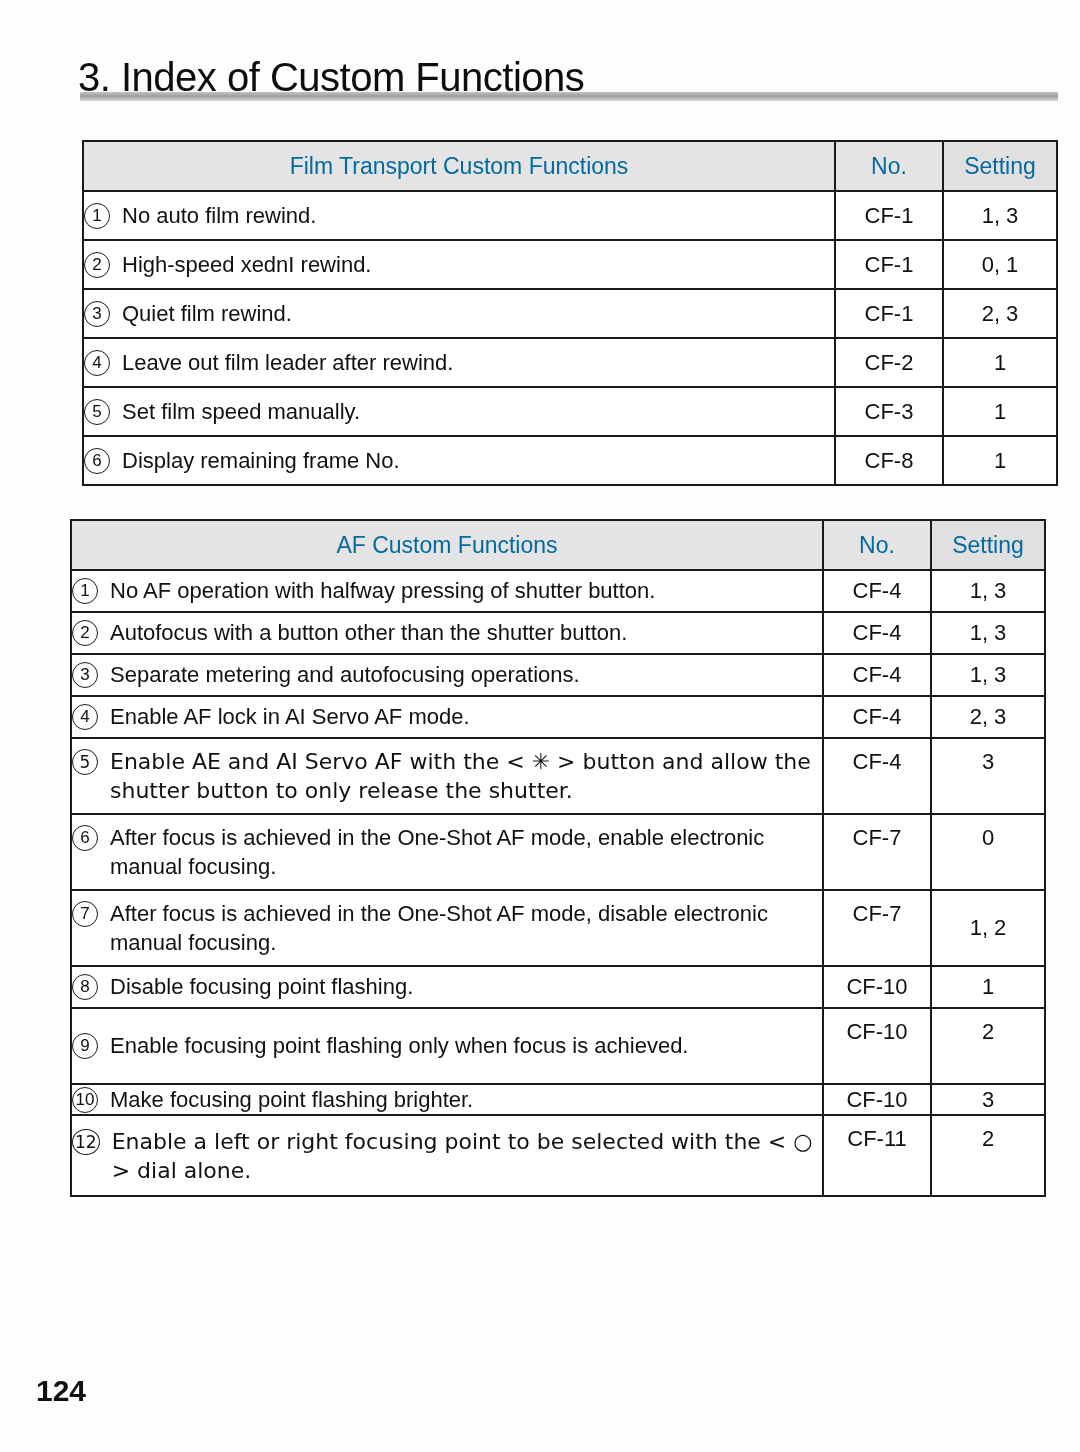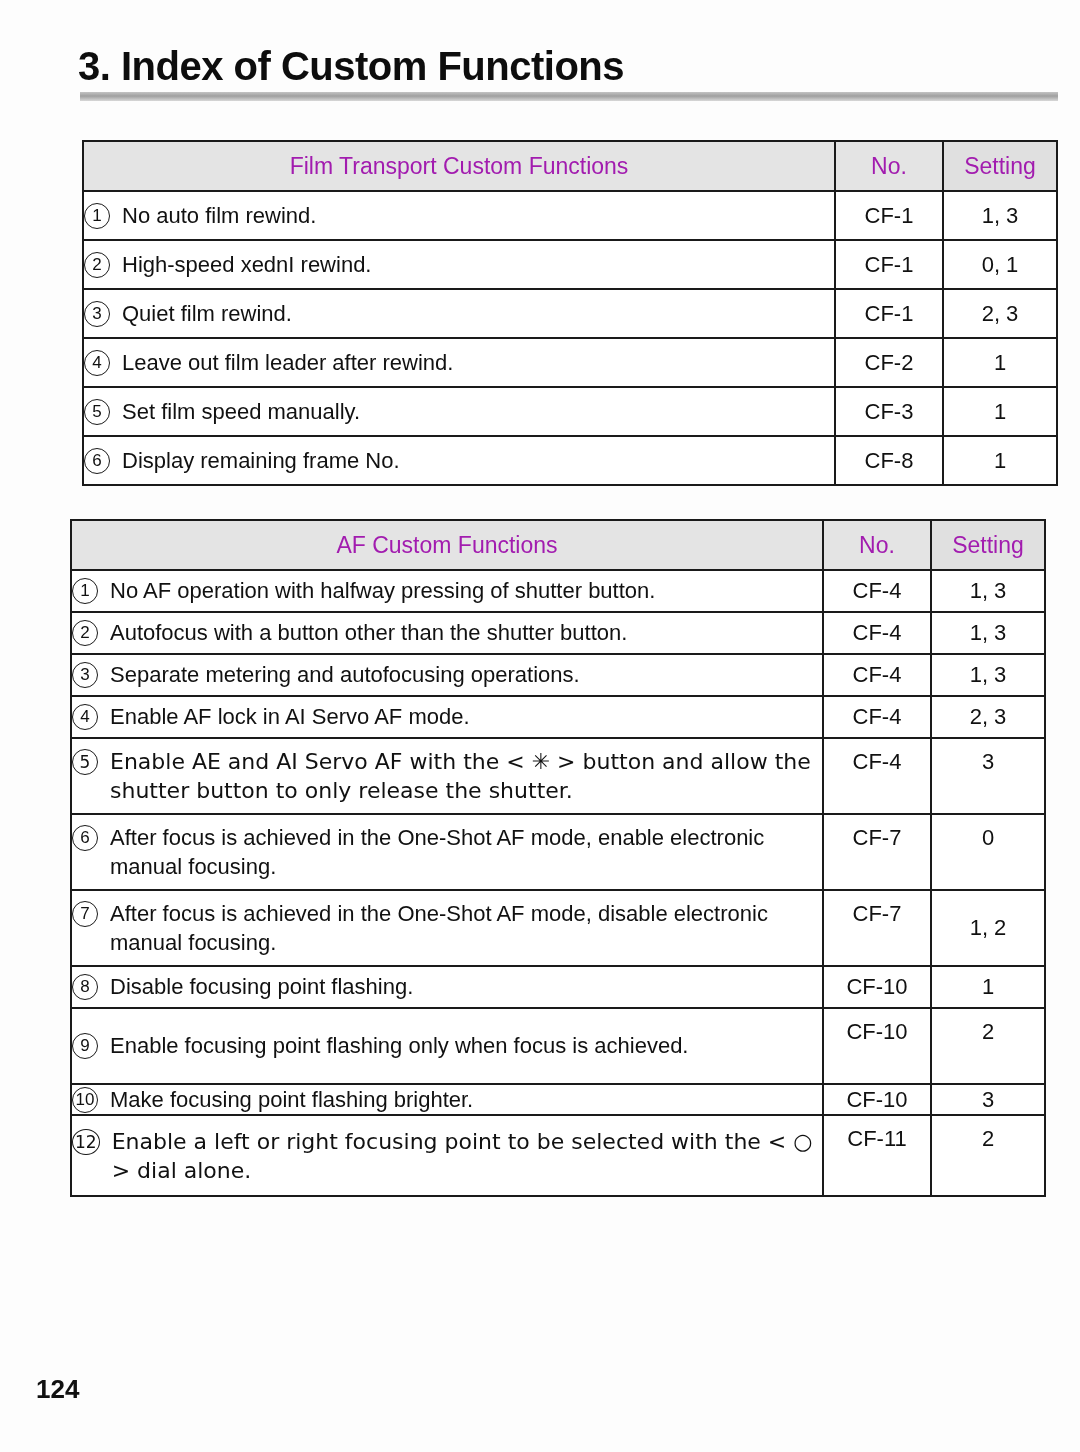--- a/index.html
+++ b/index.html
@@ -19,23 +19,23 @@
     position: absolute;
     left: 0;
     top: 0;
     width: 1080px;
     height: 1452px;
     background: #fdfdfd;
   }
   .page-title {
     position: absolute;
     left: 78px;
-    top: 17px;
+    top: 28px;
     font-size: 40px;
-    font-weight: bold;
+    font-weight: normal;
     letter-spacing: -0.5px;
     color: #0d0d0d;
     white-space: nowrap;
   }
   .title-rule {
     position: absolute;
     left: 80px;
     top: 92px;
     width: 978px;
     height: 9px;
@@ -53,21 +53,21 @@
     border: 2px solid #1a1a1a;
     padding: 0;
     vertical-align: middle;
   }
   .hdr {
     background: #e4e4e4;
     text-align: center;
     font-size: 23px;
     font-weight: normal;
     height: 48px;
-    color: #a21caf;
+    color: #0369a1;
   }
   .hdr.shaded {
     background: #e0e0e0;
   }
   .desc-cell {
     padding: 8px 10px 10px 12px;
     font-size: 22px;
     line-height: 1.32;
     color: #111;
   }
@@ -99,21 +99,21 @@
   .desc-text {
     flex: 1 1 auto;
   }
   .glyph {
     font-family: "DejaVu Sans", sans-serif;
   }
   .page-number {
     position: absolute;
     left: 36px;
     top: 1374px;
-    font-size: 26px;
+    font-size: 30px;
     font-weight: bold;
     color: #111;
   }
   
   .ghost {
     position: absolute;
     color: #9a9a9a;
     opacity: 0.33;
     font-size: 22px;
     white-space: nowrap;

